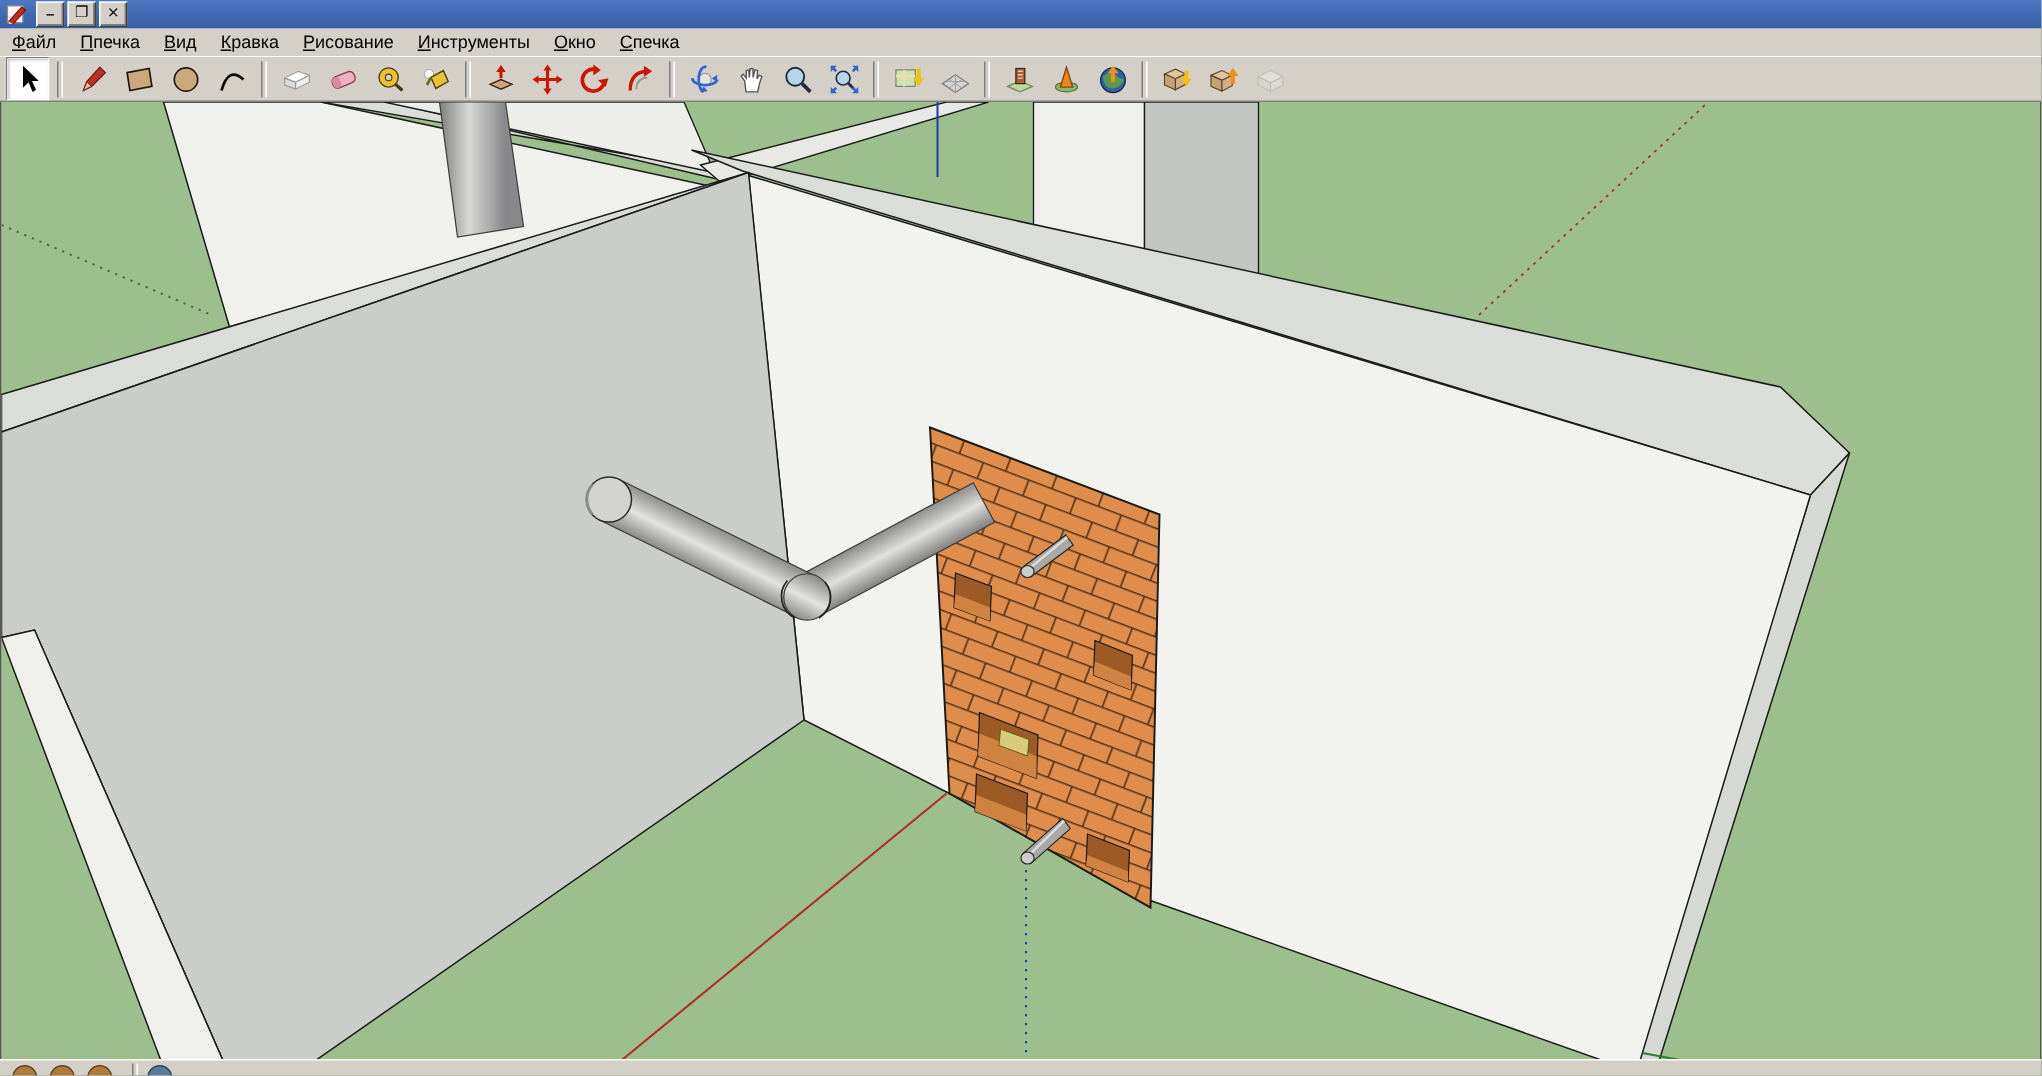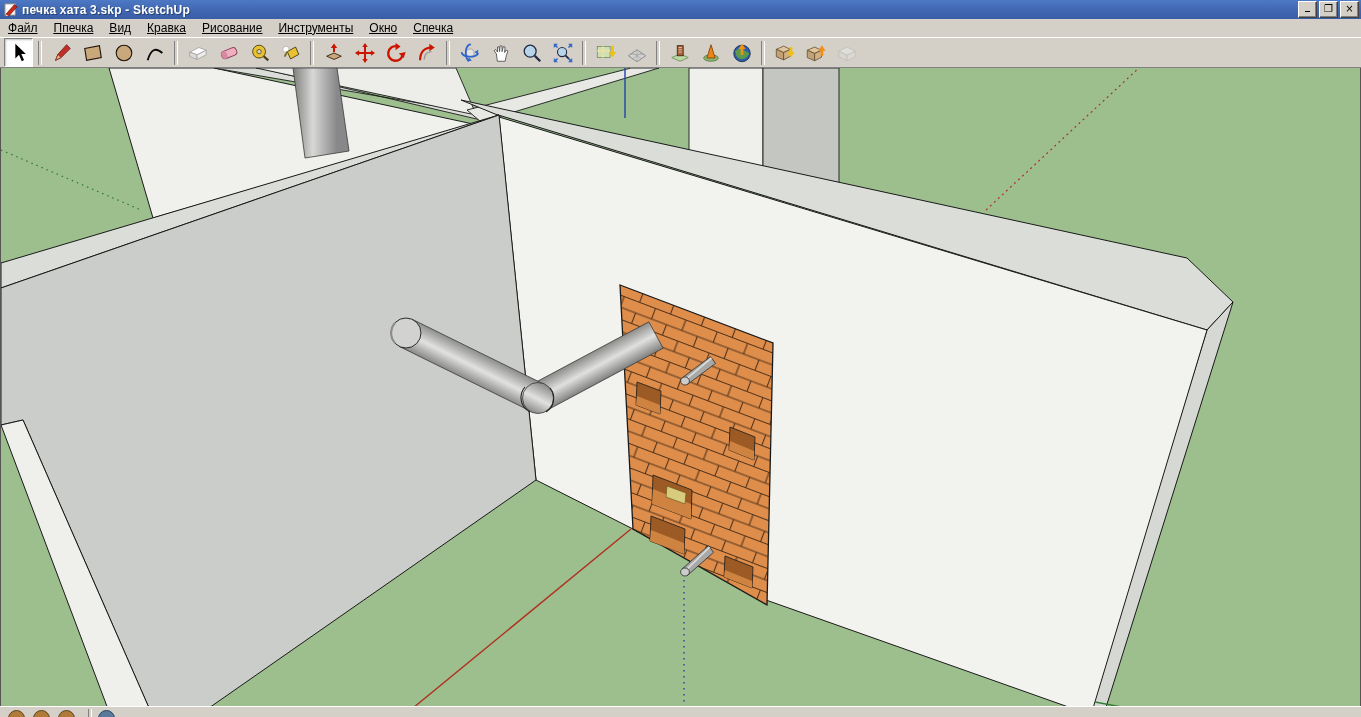--- a/index.html
+++ b/index.html
@@ -22,21 +22,21 @@
     background:#D4D0C8;border:1px solid;border-color:#fff #404040 #404040 #fff;
     box-shadow:inset -1px -1px 0 #808080;
     font-size:10px;line-height:13px;text-align:center;color:#000;
     font-family:"DejaVu Sans",sans-serif;user-select:none;
   }
   .winbtn.min{line-height:8px;font-weight:bold;}
   
   #menubar{
     position:absolute;left:0;top:19px;width:100%;height:18px;
     background:#D4D0C8;display:flex;align-items:center;
-    font-size:12px;color:#000;border-bottom:6px solid #0f172a;text-decoration:underline;
+    font-size:12px;color:#000;border-bottom:6px solid #0f172a;
   }
   .menu-item{padding:1px 8px 2px 8px;white-space:nowrap;}
   .menu-item u{text-decoration:underline;}
   
   #toolbar{
     position:absolute;left:0;top:37px;width:100%;height:31px;
     background:#D4D0C8;display:flex;align-items:center;padding-left:3px;box-sizing:border-box;
     border-top:1px solid #fff;border-bottom:1px solid #808080;
   }
   .tbtn{
@@ -75,21 +75,20 @@
 <body>
 
 <div id="app">
 
   <div id="titlebar">
     <svg class="app-icon" viewBox="0 0 16 16">
       <rect x="1" y="2" width="11" height="12" fill="#fff" stroke="#888" stroke-width="1"></rect>
       <path d="M2,13 L11,3 L14,5 L5,15 Z" fill="#c62a1a" stroke="#7a1208" stroke-width=".8"></path>
       <path d="M2,13 L5,15 L2,15 Z" fill="#f0c9a0"></path>
     </svg>
-    <span class="title">печка хата 3.skp - SketchUp</span>
     <div class="winbtn min">_</div>
     <div class="winbtn">❐</div>
     <div class="winbtn">×</div>
   </div>
 
   <div id="menubar">
     <span class="menu-item"><u>Ф</u><span>айл</span></span>
     <span class="menu-item"><u>П</u><span>печка</span></span>
     <span class="menu-item"><u>В</u><span>ид</span></span>
     <span class="menu-item"><u>К</u><span>равка</span></span>

